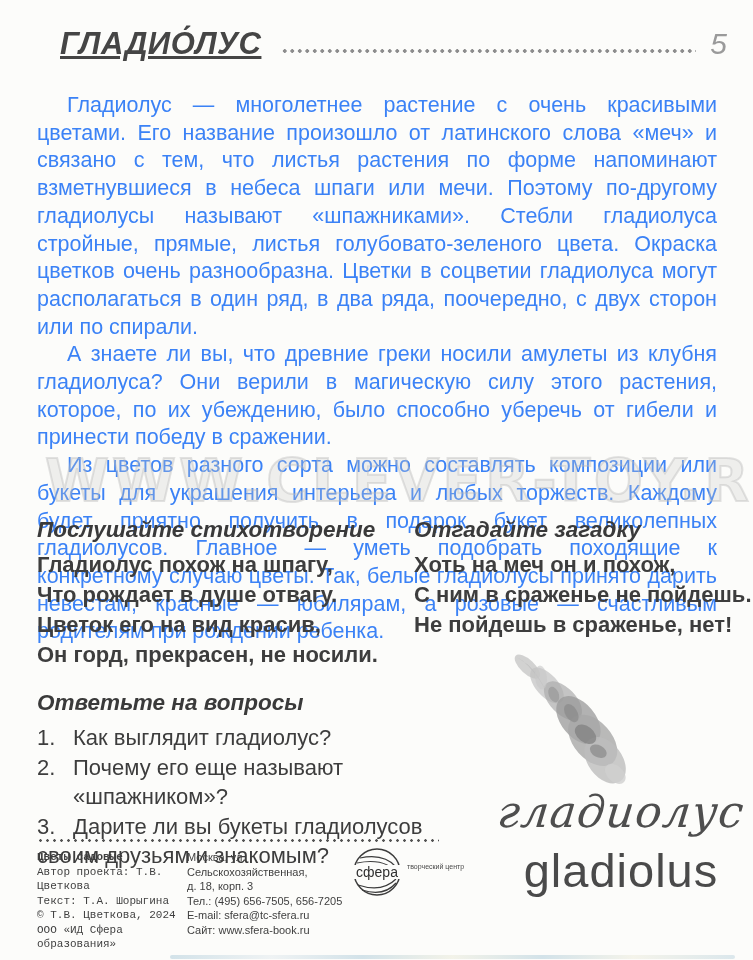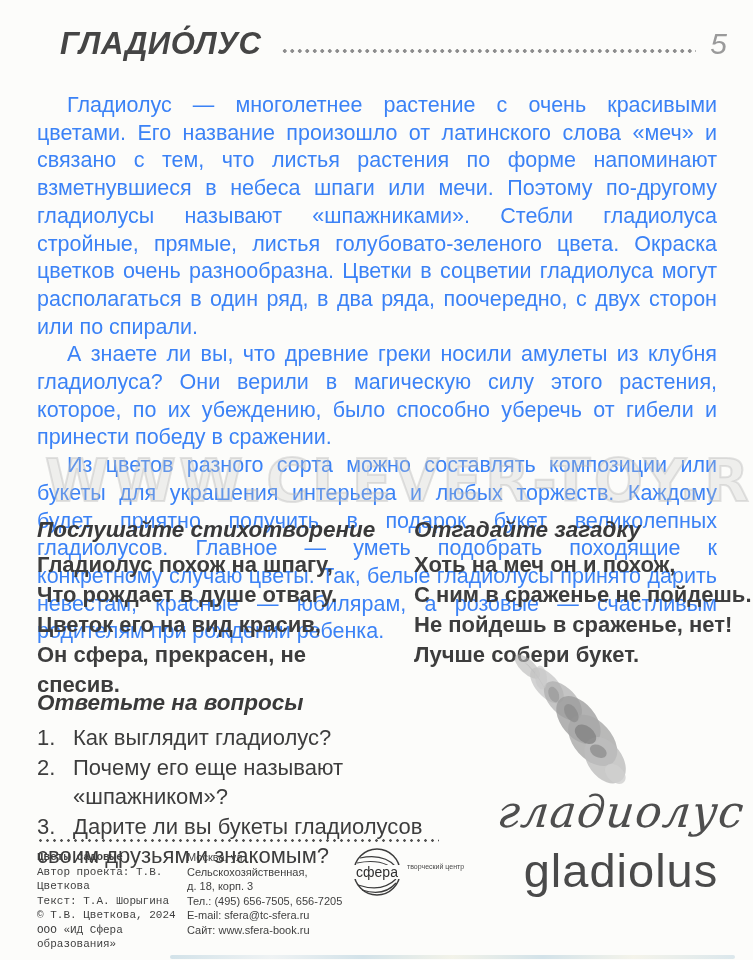--- a/index.html
+++ b/index.html
@@ -6,21 +6,21 @@
   .page {
     position:relative; width:753px; height:960px; margin:0 auto;
     background:#fcfcfa; overflow:hidden;
     font-family:"Liberation Sans", sans-serif; color:#3a3a3a;
   }
 
   
   .header { position:absolute; top:22px; left:60px; right:26px; height:44px;
             display:flex; align-items:center; }
   .title { margin:0; font-size:31px; font-weight:bold; font-style:italic;
-           letter-spacing:0.5px; color:#454545; white-space:nowrap; }
+           letter-spacing:0.5px; color:#454545; white-space:nowrap;text-decoration:underline; }
   .leader-dots { flex:1; height:6px; margin:14px 14px 0 20px;
     background-image:radial-gradient(circle, #8d8d8d 1.6px, transparent 1.9px);
     background-size:7.5px 6px; background-position:0 50%; background-repeat:repeat-x; }
   .pagenum { font-size:30px; font-style:italic; color:#9a9a9a; }
 
   
   .article { position:absolute; top:92px; left:37px; width:680px;
              font-size:21.5px; line-height:27.7px; text-align:justify; color:#3b82f6; }
   .article p { margin:0; text-indent:30px; }
 
@@ -96,29 +96,28 @@
     <p>Из цветов разного сорта можно составлять композиции или букеты для украшения интерьера и любых торжеств. Каждому будет приятно получить в подарок букет великолепных гладиолусов. Главное — уметь подобрать походящие к конкретному случаю цветы. Так, белые гладиолусы принято дарить невестам, красные — юбилярам, а розовые — счастливым родителям при рождении ребенка.</p>
   </div>
 
   <div class="watermark">WWW.CLEVER-TOY.RU</div>
 
   <div class="poem">
     <h2 class="col-heading">Послушайте стихотворение</h2>
     <div class="verse-line">Гладиолус похож на шпагу,</div>
     <div class="verse-line">Что рождает в душе отвагу.</div>
     <div class="verse-line">Цветок его на вид красив,</div>
-    <div class="verse-line">Он сфера, прекрасен, не спесив.</div>
+    <div class="verse-line">Он горд, прекрасен, не носили.</div>
   </div>
 
   <div class="riddle">
     <h2 class="col-heading">Отгадайте загадку</h2>
     <div class="verse-line">Хоть на меч он и похож,</div>
     <div class="verse-line">С ним в сраженье не пойдешь.</div>
     <div class="verse-line">Не пойдешь в сраженье, нет!</div>
-    <div class="verse-line">Лучше собери букет.</div>
   </div>
 
   <div class="questions">
     <h2 class="col-heading">Ответьте на вопросы</h2>
     <div class="q-item">
       <span class="q-num">1.</span>
       <span>Как выглядит гладиолус?</span>
     </div>
     <div class="q-item">
       <span class="q-num">2.</span>

